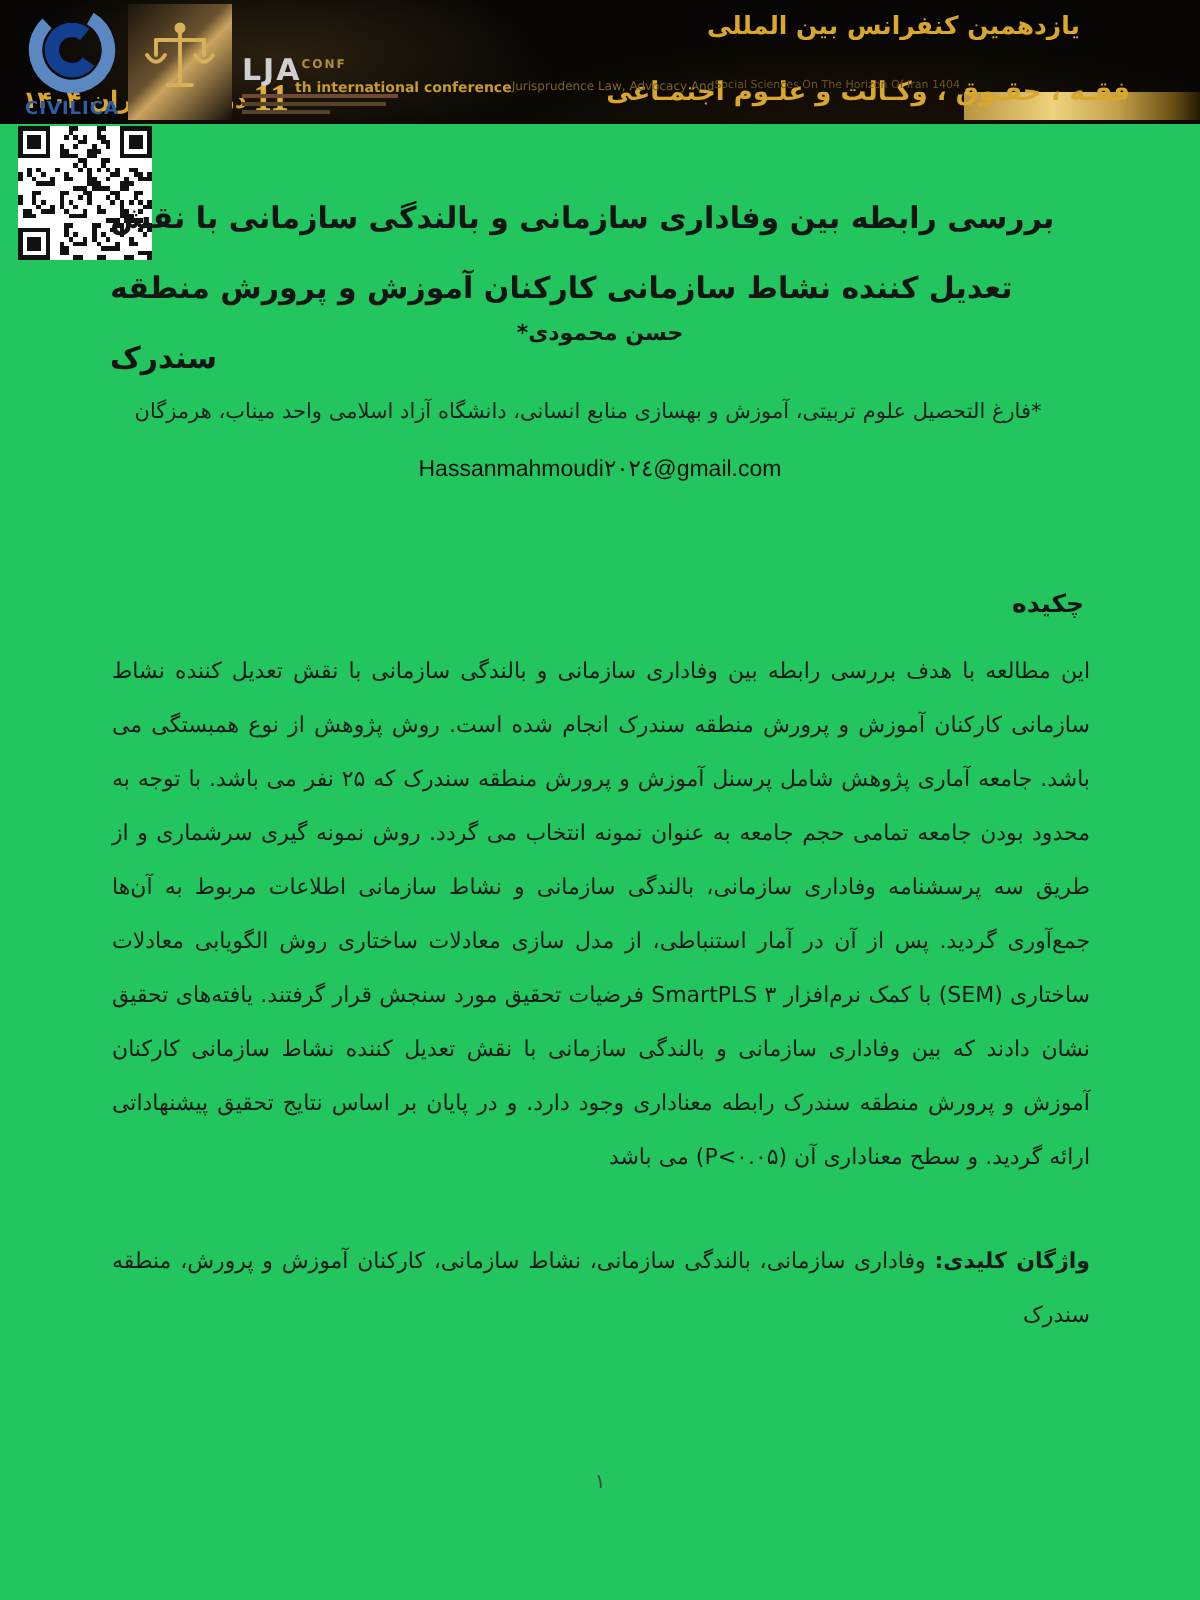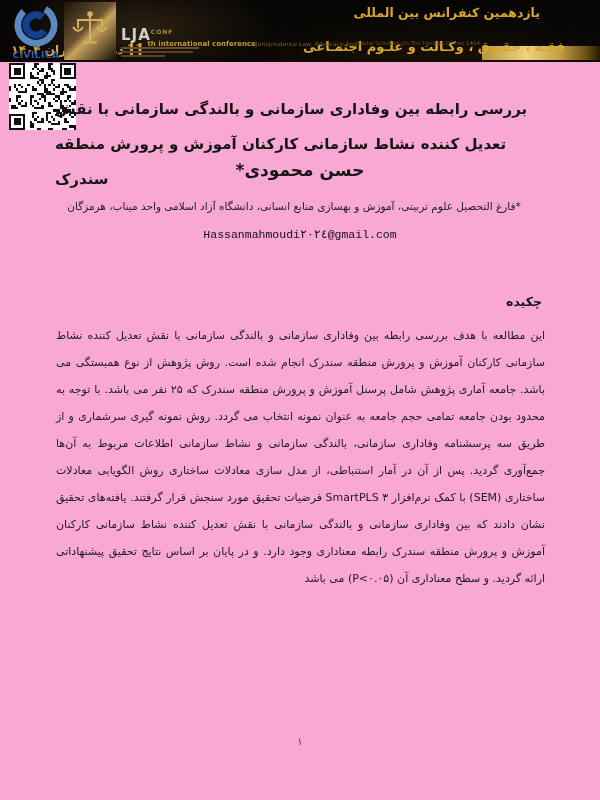--- a/index.html
+++ b/index.html
@@ -1,17 +1,17 @@
 <!DOCTYPE html>
 <html lang="fa"><head>
 <meta charset="utf-8">
 <style>
   html,body{margin:0;padding:0;}
   body{width:600px;height:800px;background:#e9e9e9;font-family:"DejaVu Sans",sans-serif;}
-  .page{position:relative;width:600px;height:800px;background:#f9a8d4;overflow:hidden;}
+  .page{position:relative;width:600px;height:800px;background:#22c55e;overflow:hidden;}
 
   
   .banner{position:absolute;top:0;left:0;width:600px;height:62px;
     background:
       radial-gradient(ellipse 200px 70px at 140px 28px, #2b2010 0%, rgba(0,0,0,0) 70%),
       radial-gradient(ellipse 320px 90px at 430px 75px, #1b1206 0%, rgba(0,0,0,0) 75%),
       #060504;}
   .gold-bar{position:absolute;top:46px;right:0;width:118px;height:14px;
     background:linear-gradient(90deg,#b99440 0%,#eed27c 38%,#c5a04a 65%,#6b5214 88%,#241a05 100%);}
   .fa1{position:absolute;top:5px;right:60px;width:180px;text-align:center;
@@ -41,25 +41,25 @@
   .lja-lines div:nth-child(3){width:44px;}
 
   
   .qr{position:absolute;top:63px;left:9px;width:67px;height:67px;background:#fff;}
   .qr svg{width:100%;height:100%;display:block;}
 
   
   .title{position:absolute;top:92px;left:55px;width:490px;text-align:left;direction:rtl;
     font-weight:bold;font-size:15px;line-height:35px;color:#151515;}
   .author{position:absolute;top:160px;left:0;width:600px;text-align:center;direction:rtl;
-    font-weight:bold;font-size:17px;color:#151515;}
+    font-weight:bold;font-size:11px;color:#151515;}
   .affil{position:absolute;top:200px;left:0;width:588px;text-align:center;direction:rtl;
     font-size:10.5px;color:#222;white-space:nowrap;}
   .email{position:absolute;top:227px;left:0;width:600px;text-align:center;direction:ltr;
-    font-family:Liberation Mono, monospace;font-size:11.5px;color:#111;}
+    font-family:Liberation Sans, sans-serif;font-size:11.5px;color:#111;}
   .abs-head{position:absolute;top:294px;right:58px;direction:rtl;
     font-weight:bold;font-size:12.5px;color:#151515;}
   .body-col{position:absolute;top:322px;left:56px;width:489px;direction:rtl;}
   .abstract{font-size:11px;line-height:27px;color:#1c1c1c;text-align:justify;margin:0;}
   .keywords{font-size:11px;line-height:27px;color:#1c1c1c;text-align:justify;margin:25px 0 0 0;}
   .kw-label{font-weight:bold;}
   .pagenum{position:absolute;top:736px;left:0;width:600px;text-align:center;
     font-size:10px;color:#444;}
 </style>
 </head>
@@ -339,16 +339,17 @@
 
   <div class="title">بررسی رابطه بین وفاداری سازمانی و بالندگی سازمانی با نقش تعدیل کننده نشاط سازمانی کارکنان آموزش و پرورش منطقه سندرک</div>
   <div class="author">حسن محمودی*</div>
   <div class="affil">*فارغ التحصیل علوم تربیتی، آموزش و بهسازی منابع انسانی، دانشگاه آزاد اسلامی واحد میناب، هرمزگان</div>
   <div class="email">Hassanmahmoudi٢٠٢٤@gmail.com</div>
 
   <div class="abs-head">چکیده</div>
 
   <div class="body-col">
     <p class="abstract">این مطالعه با هدف بررسی رابطه بین وفاداری سازمانی و بالندگی سازمانی با نقش تعدیل کننده نشاط سازمانی کارکنان آموزش و پرورش منطقه سندرک انجام شده است. روش پژوهش از نوع همبستگی می باشد. جامعه آماری پژوهش شامل پرسنل آموزش و پرورش منطقه سندرک که ۲۵ نفر می باشد. با توجه به محدود بودن جامعه تمامی حجم جامعه به عنوان نمونه انتخاب می گردد. روش نمونه گیری سرشماری و از طریق سه پرسشنامه وفاداری سازمانی، بالندگی سازمانی و نشاط سازمانی اطلاعات مربوط به آن‌ها جمع‌آوری گردید. پس از آن در آمار استنباطی، از مدل سازی معادلات ساختاری روش الگویابی معادلات ساختاری (SEM) با کمک نرم‌افزار ۳ SmartPLS فرضیات تحقیق مورد سنجش قرار گرفتند. یافته‌های تحقیق نشان دادند که بین وفاداری سازمانی و بالندگی سازمانی با نقش تعدیل کننده نشاط سازمانی کارکنان آموزش و پرورش منطقه سندرک رابطه معناداری وجود دارد. و در پایان بر اساس نتایج تحقیق پیشنهاداتی ارائه گردید. و سطح معناداری آن ‪(P&lt;۰.۰۵)‬ می باشد</p>
+    <p class="keywords"><span class="kw-label">واژگان کلیدی:</span> <span>وفاداری سازمانی، بالندگی سازمانی، نشاط سازمانی، کارکنان آموزش و پرورش، منطقه سندرک</span></p>
   </div>
 
   <div class="pagenum">۱</div>
 </div>
 
 </body></html>

